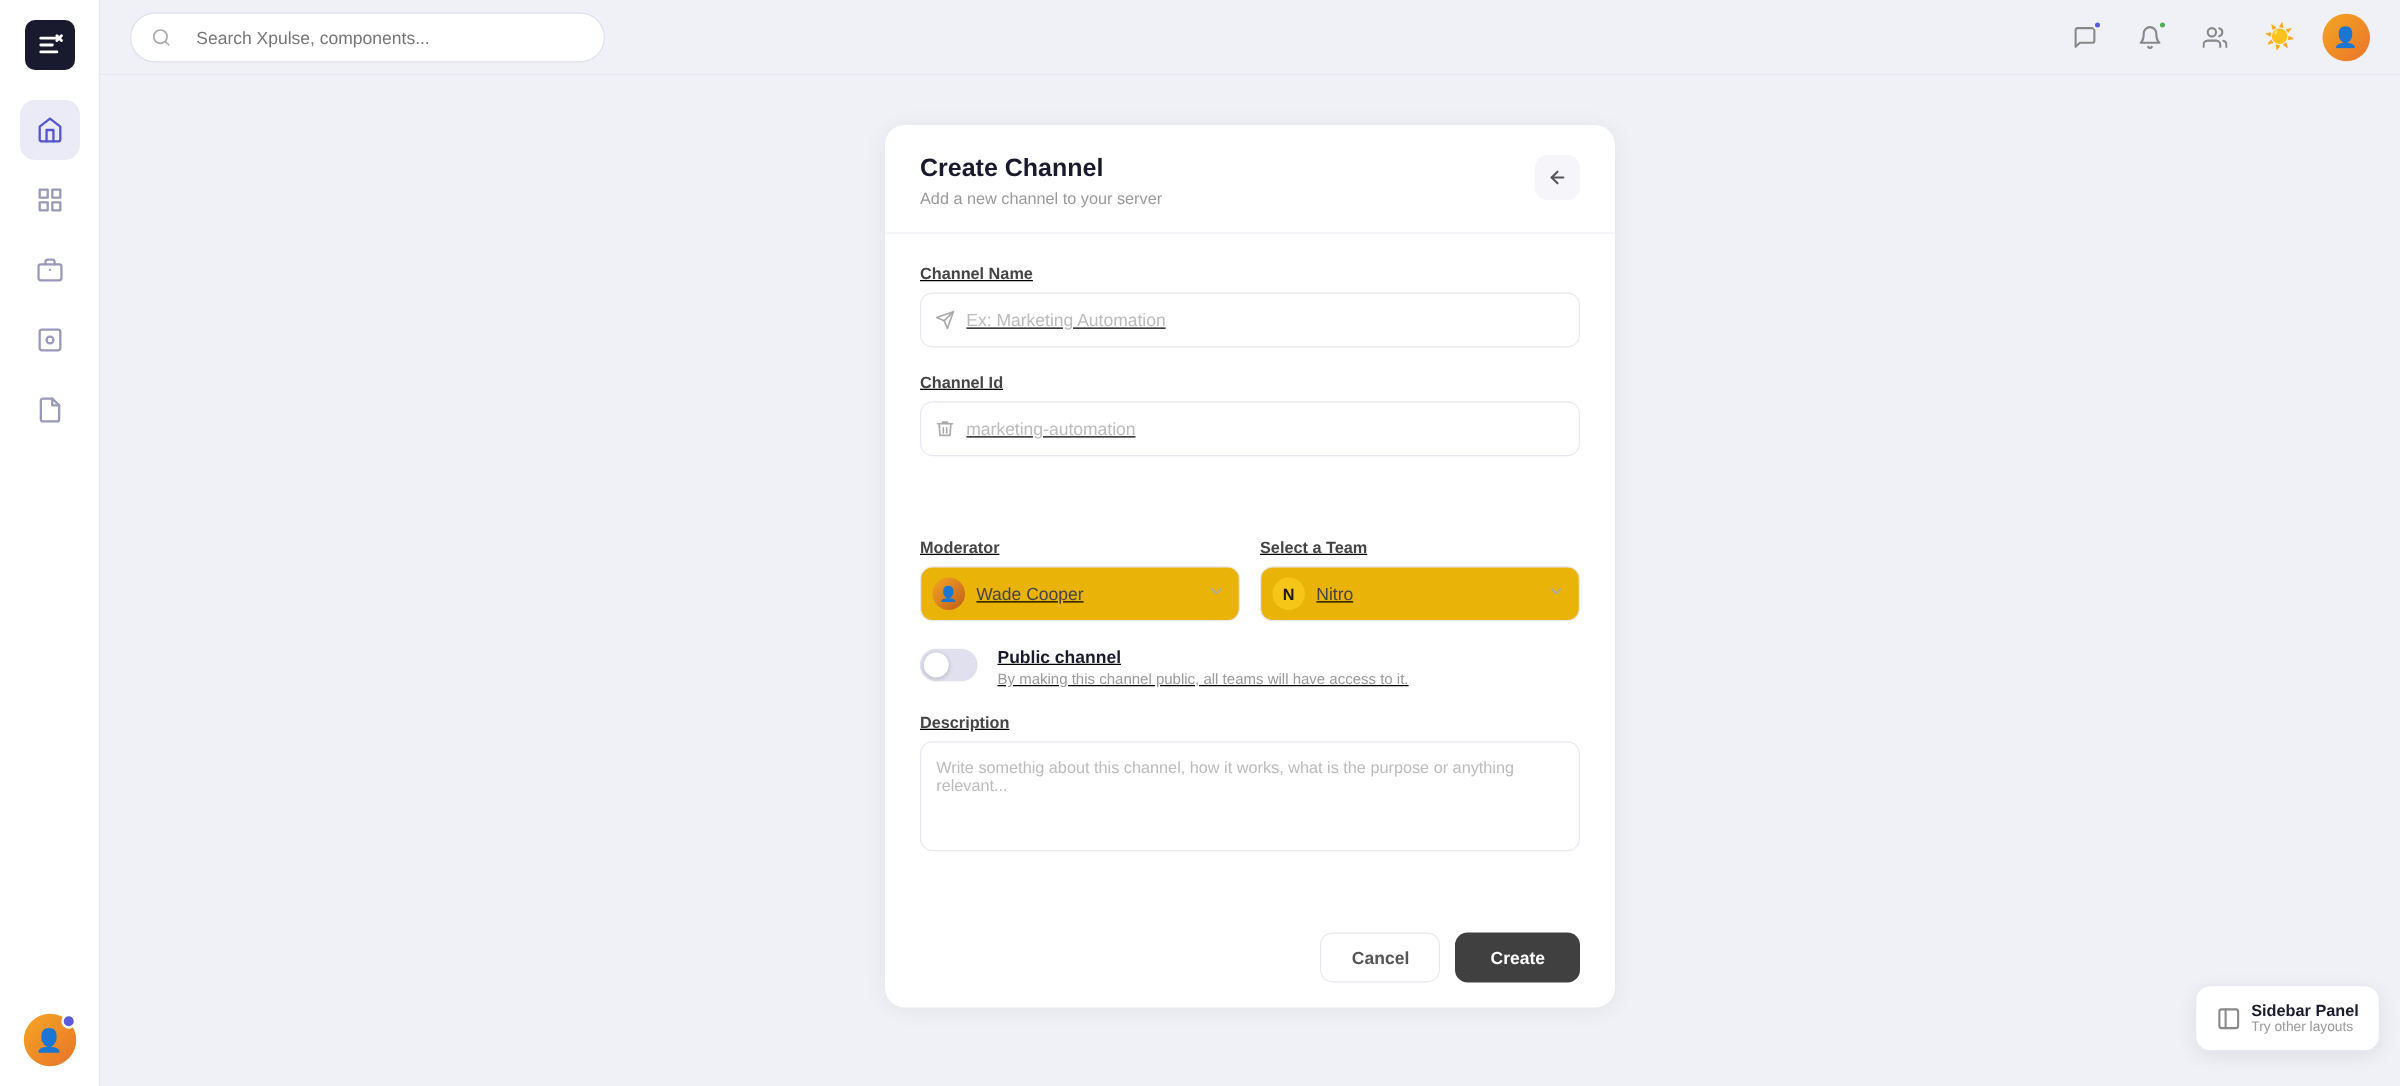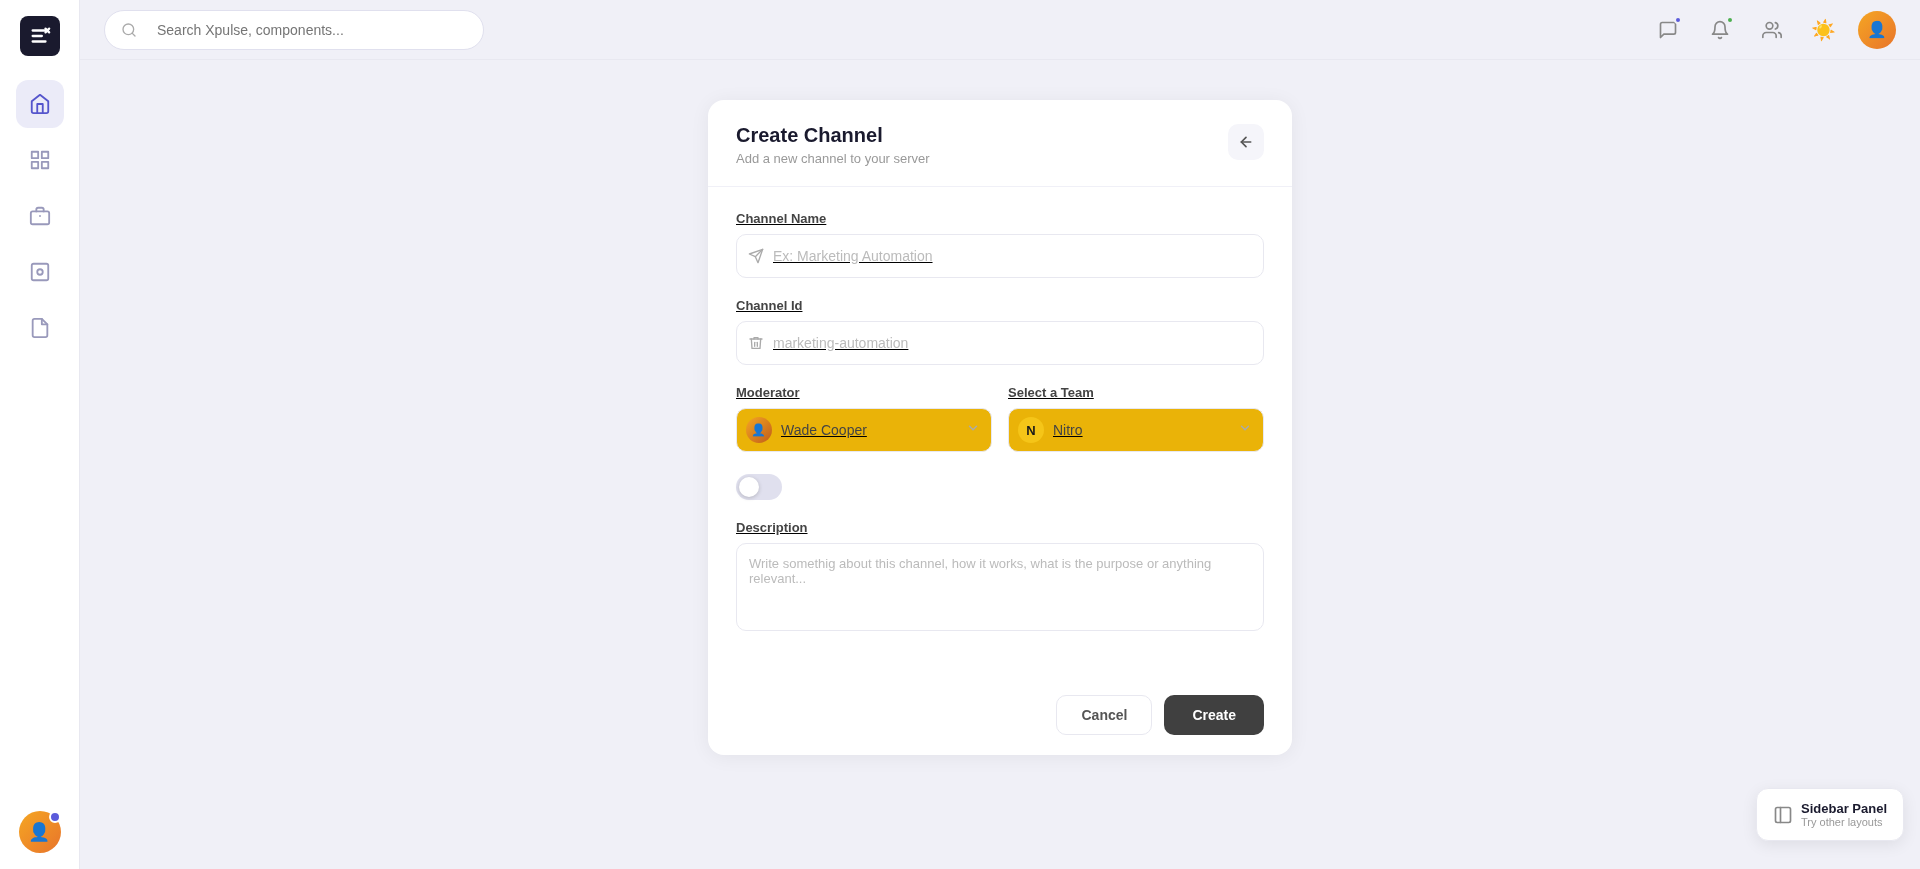--- a/index.html
+++ b/index.html
@@ -257,21 +257,21 @@
       background: #fff;
       transition: border-color 0.2s;
     }
     .form-input::placeholder { color: #bbb; }
 
     .form-row {
       display: flex;
       gap: 16px;
       margin-bottom: 20px;
     }
-    .form-col { flex: 1; }
+    .form-col { flex: 1; margin-top: 45px; }
     .select-wrapper {
       position: relative;
       display: flex;
       align-items: center;
     }
     .select-avatar {
       position: absolute;
       left: 10px;
       width: 26px;
       height: 26px;
@@ -615,20 +615,24 @@
                 </svg>
               </span>
             </div>
           </div>
         </div>
 
         <div class="toggle-row">
           <div class="toggle">
             <div class="toggle-knob"></div>
           </div>
+          <div class="toggle-text">
+            <div class="toggle-title">Public channel</div>
+            <div class="toggle-desc">By making this channel public, all teams will have access to it.</div>
+          </div>
         </div>
 
         <div class="form-group">
           <label class="form-label">Description</label>
           <textarea class="form-textarea" placeholder="Write somethig about this channel, how it works, what is the purpose or anything relevant..." style=""></textarea>
         </div>
 
       </div>
 
       <div class="card-footer">

